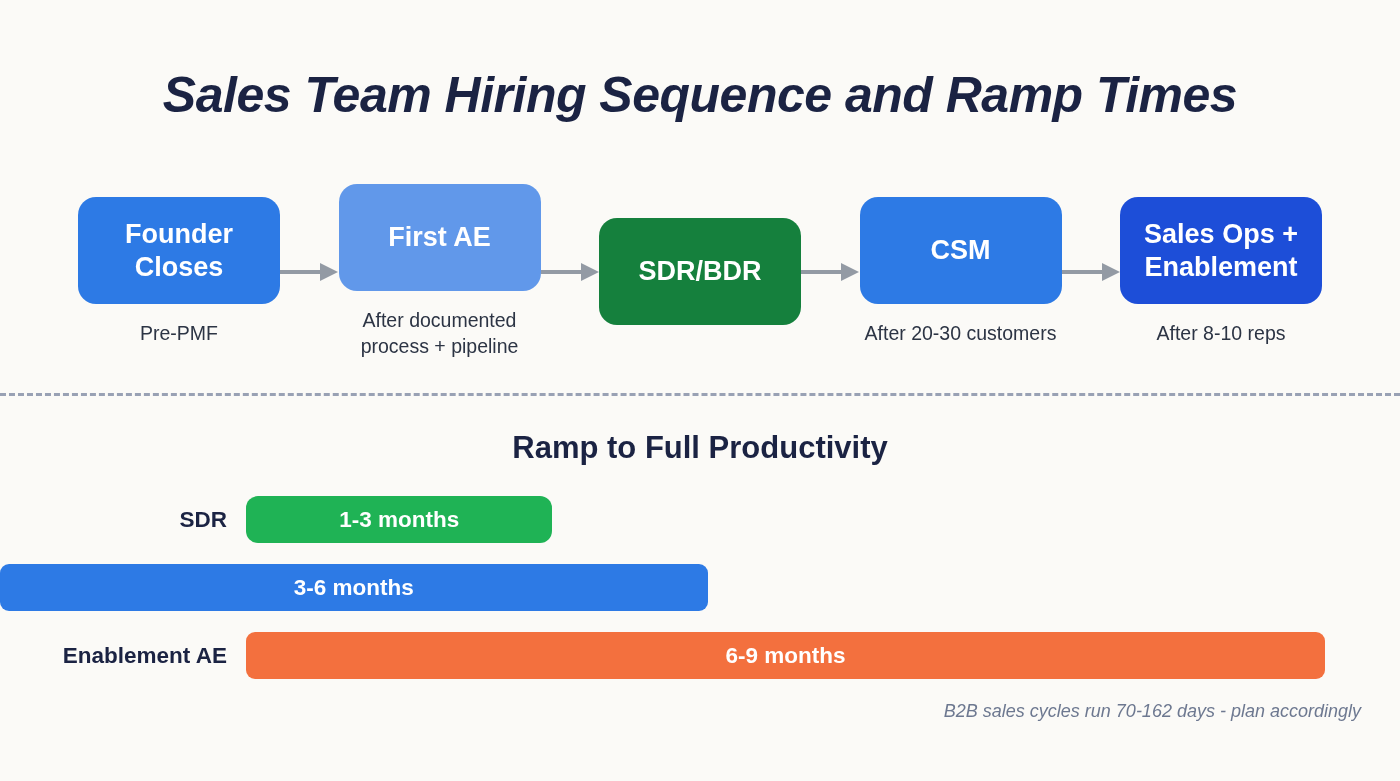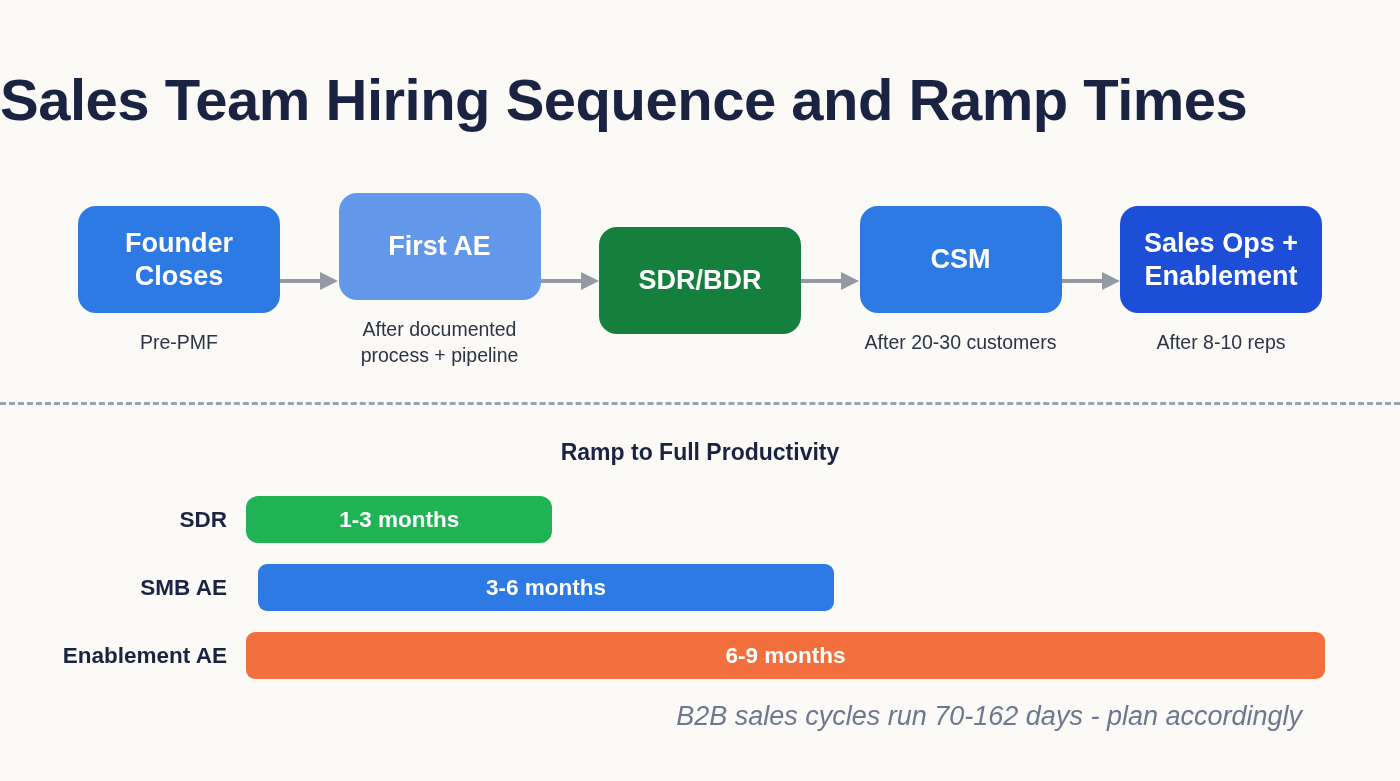--- a/index.html
+++ b/index.html
@@ -7,24 +7,26 @@
   body {
     font-family: "Liberation Sans", "DejaVu Sans", sans-serif;
     background: #fbfaf7;
     color: #1b2343;
     overflow: hidden;
   }
   .canvas { width: 1400px; height: 781px; position: relative; }
 
   .page-title {
     margin-top: 66px;
-    font-size: 58px;
+    text-align: center;
+    font-size: 50px;
     font-weight: 800;
     letter-spacing: -0.5px;
     color: #1b2343;
+    font-style: italic;
   }
 
   
   .flow {
     margin: 60px 78px 0 78px;
     display: flex;
     align-items: center;
   }
   .stage { width: 202px; flex: 0 0 202px; display: flex; flex-direction: column; align-items: center; }
   .stage-box {
@@ -56,21 +58,21 @@
   .divider {
     margin-top: 34px;
     width: 1400px;
     border-top: 3.5px dashed #99a1b4;
   }
 
   
   .section-title {
     margin-top: 34px;
     text-align: center;
-    font-size: 23px;
+    font-size: 31px;
     font-weight: 800;
     color: #1b2343;
   }
   .chart {
     margin-top: 30px;
     padding-right: 75px;
     display: flex; flex-direction: column;
     gap: 21px;
   }
   .chart-row { display: flex; align-items: center; }
@@ -87,24 +89,24 @@
     height: 47px;
     border-radius: 9px;
     display: flex; align-items: center; justify-content: center;
     color: #ffffff;
     font-size: 22.5px;
     font-weight: 700;
   }
 
   .footnote {
     margin-top: 22px;
-    padding-right: 98px;
+    padding-right: 39px;
     text-align: right;
     font-style: italic;
-    font-size: 27px;
+    font-size: 18px;
     color: #6d7890;
   }
 </style>
 </head>
 <body>
 
 <div class="canvas">
 
   <h1 class="page-title">Sales Team Hiring Sequence and Ramp Times</h1>
 
@@ -183,23 +185,22 @@
     <div class="chart-row">
       <div class="row-label">SDR</div>
       <div class="bar-track">
         <div class="bar" style="background: rgb(31, 179, 85); width: 28.4%; border-radius: 12px;">
           <span>1-3 months</span>
         </div>
       </div>
     </div>
 
     <div class="chart-row">
-      <div class="row-label">SMB AE</div>
       <div class="bar-track">
-        <div class="bar" style="background: rgb(45, 122, 229); width: 53.4%; margin-left: 12px;">
+        <div class="bar" style="background: rgb(45, 122, 229); width: 53.4%;">
           <span>3-6 months</span>
         </div>
       </div>
     </div>
 
     <div class="chart-row">
       <div class="row-label">Enablement AE</div>
       <div class="bar-track">
         <div class="bar" style="background: rgb(243, 112, 62); width: 100%;">
           <span>6-9 months</span>

